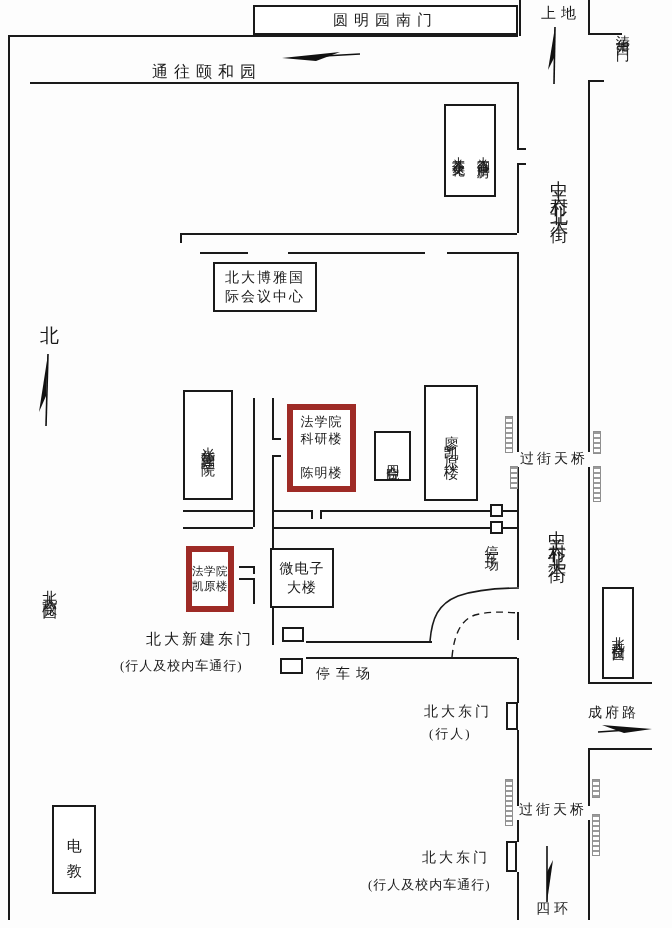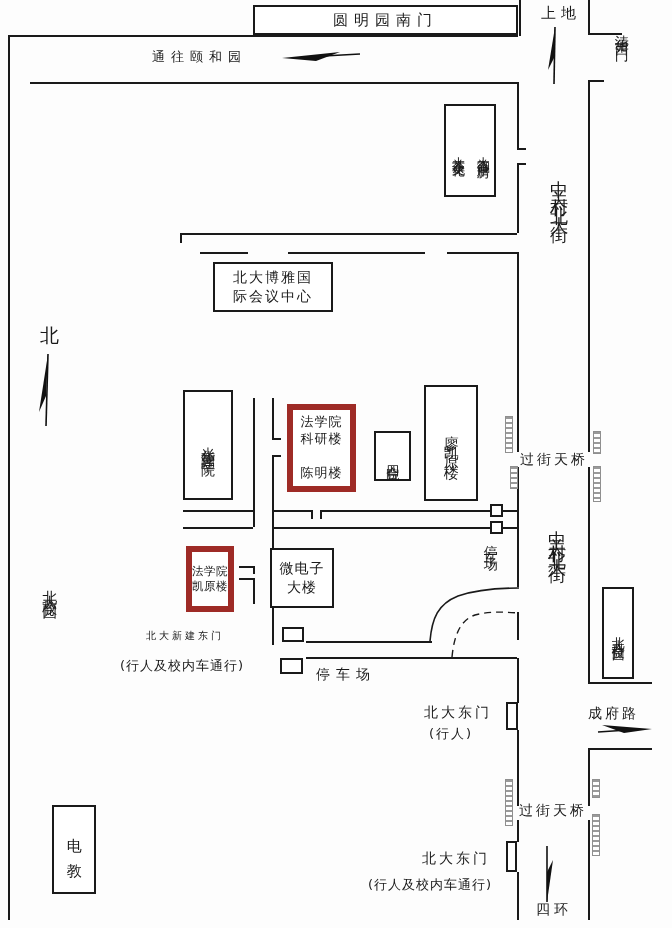--- a/index.html
+++ b/index.html
@@ -4,21 +4,21 @@
 <style>
   html,body{margin:0;padding:0;background:#fff;}
   #map{position:relative;width:672px;height:928px;background:#fdfdfd;
        font-family:"DejaVu Sans",sans-serif;color:#1a1a1a;overflow:hidden;}
   .ln{position:absolute;background:#1a1a1a;z-index:1;}
   .box{position:absolute;box-sizing:border-box;border:2px solid #1a1a1a;background:#fff;
        display:flex;align-items:center;justify-content:center;text-align:center;
        white-space:pre-line;z-index:2;line-height:1.35;}
   .redbox{border:6px solid #9e2b26;}
   .vt{writing-mode:vertical-rl;text-orientation:upright;}
-  .lbl{position:absolute;z-index:4;white-space:pre-line;line-height:1.45;}
+  .lbl{position:absolute;z-index:4;white-space:pre-line;line-height:1.45;font-family:Liberation Serif, serif;}
   .lad{position:absolute;width:8px;box-sizing:border-box;border:1px solid #8f8f8f;
        background:repeating-linear-gradient(to bottom,#9a9a9a 0 2px,#ffffff 2px 5px);z-index:2;}
   .sq{position:absolute;background:#fff;border:2px solid #1a1a1a;box-sizing:border-box;z-index:3;}
   svg{position:absolute;z-index:2;overflow:visible;}
 </style>
 </head>
 <body>
 
 <div id="map">
 
@@ -98,21 +98,21 @@
   <i class="lad" style="left:592px;top:814px;height:42px"></i>
 
   <i class="sq" style="left:506px;top:702px;width:12px;height:28px"></i>
   <i class="sq" style="left:506px;top:841px;width:11px;height:31px"></i>
 
   <div class="box" style="left:253px;top:5px;width:265px;height:30px;font-size:15px;letter-spacing:6px">圆明园南门</div>
 
   <div class="box vt" style="left:444px;top:104px;width:52px;height:93px;font-size:13px;letter-spacing:2px;line-height:1.9">大益御膳房
 大益茶文化</div>
 
-  <div class="box" style="left:213px;top:262px;width:120px;height:50px;font-size:14px;letter-spacing:2px">北大博雅国
+  <div class="box" style="left:213px;top:262px;width:104px;height:50px;font-size:14px;letter-spacing:2px">北大博雅国
 际会议中心</div>
 
 
   <div class="box vt" style="left:183px;top:390px;width:50px;height:110px;font-size:14px;letter-spacing:3px">光华管理学院</div>
 
   <div class="box redbox" style="left:287px;top:404px;width:69px;height:88px;font-size:13px;letter-spacing:1px;line-height:1.3">法学院
 科研楼
 
 陈明楼</div>
 
@@ -124,31 +124,31 @@
 凯原楼</div>
 
   <div class="box" style="left:270px;top:548px;width:64px;height:60px;font-size:14px;letter-spacing:1px">微电子
 大楼</div>
 
   <div class="box vt" style="left:602px;top:587px;width:32px;height:92px;font-size:13px;letter-spacing:3px">北大科技园</div>
 
   <div class="box vt" style="left:52px;top:805px;width:44px;height:89px;font-size:15px;letter-spacing:26px;padding-top:4px">电教</div>
 
 
-  <div class="lbl" style="left:152px;top:48px;font-size:13px;letter-spacing:6px">通往颐和园</div>
+  <div class="lbl" style="left:152px;top:60px;font-size:16px;letter-spacing:6px">通往颐和园</div>
   <div class="lbl" style="left:541px;top:3px;font-size:15px;letter-spacing:5px">上地</div>
   <div class="lbl vt" style="left:612px;top:24px;font-size:14px;letter-spacing:4px">清华西门</div>
   <div class="lbl vt" style="left:546px;top:166px;font-size:18px;letter-spacing:9px">中关村北大街</div>
   <div class="lbl vt" style="left:544px;top:516px;font-size:18px;letter-spacing:7px">中关村北大街</div>
   <div class="lbl" style="left:40px;top:322px;font-size:19px">北</div>
   <div class="lbl vt" style="left:38px;top:578px;font-size:15px;letter-spacing:5px">北大校园</div>
   <div class="lbl" style="left:520px;top:449px;font-size:14px;letter-spacing:3px">过街天桥</div>
   <div class="lbl vt" style="left:481px;top:534px;font-size:14px;letter-spacing:6px">停车场</div>
   <div class="lbl" style="left:316px;top:664px;font-size:14px;letter-spacing:6px">停车场</div>
-  <div class="lbl" style="left:146px;top:629px;font-size:10px;letter-spacing:3px">北大新建东门</div>
+  <div class="lbl" style="left:146px;top:629px;font-size:15px;letter-spacing:3px">北大新建东门</div>
   <div class="lbl" style="left:120px;top:657px;font-size:13px;letter-spacing:1px">(行人及校内车通行)</div>
   <div class="lbl" style="left:424px;top:702px;font-size:14px;letter-spacing:3px">北大东门</div>
   <div class="lbl" style="left:429px;top:725px;font-size:13px;letter-spacing:2px">(行人)</div>
   <div class="lbl" style="left:588px;top:703px;font-size:14px;letter-spacing:3px">成府路</div>
   <div class="lbl" style="left:519px;top:800px;font-size:14px;letter-spacing:3px">过街天桥</div>
   <div class="lbl" style="left:422px;top:848px;font-size:14px;letter-spacing:3px">北大东门</div>
   <div class="lbl" style="left:368px;top:876px;font-size:13px;letter-spacing:1px">(行人及校内车通行)</div>
   <div class="lbl" style="left:536px;top:899px;font-size:14px;letter-spacing:4px">四环</div>
 
   <svg style="left:34px;top:348px" width="24" height="82" viewBox="0 0 24 82">

